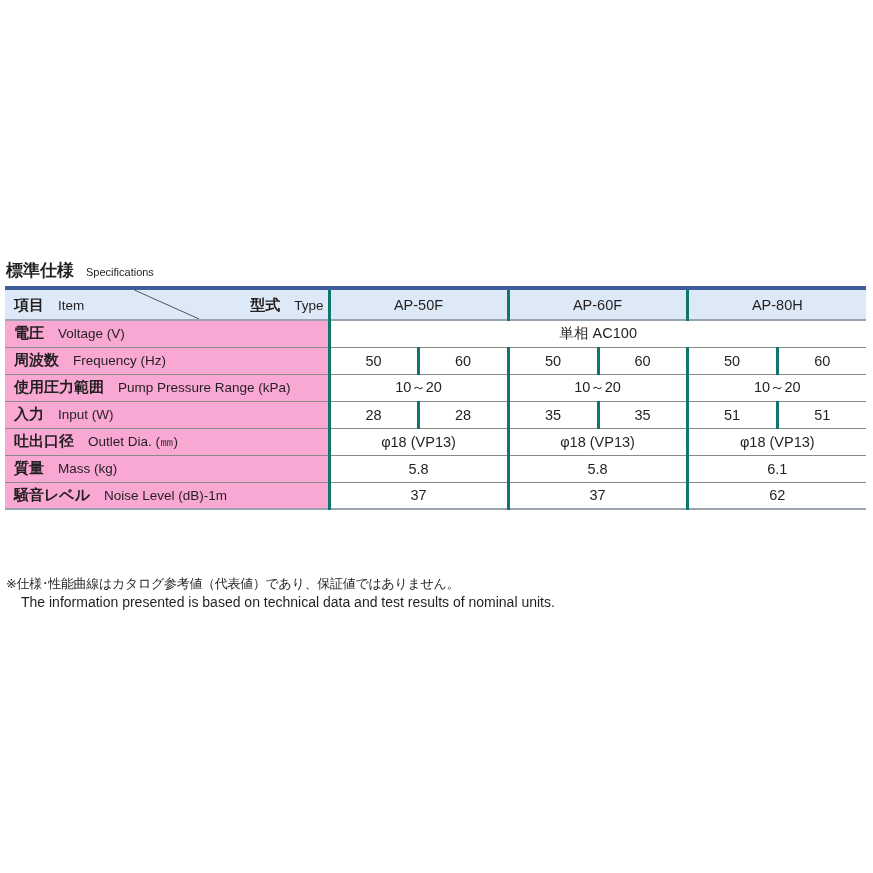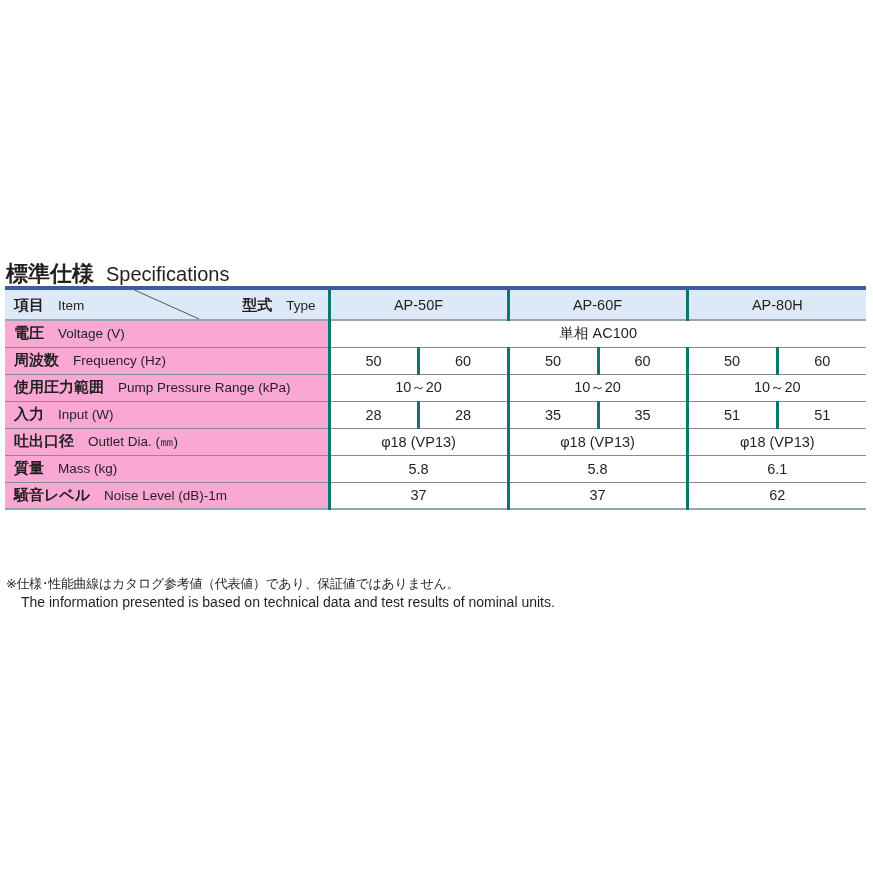--- a/index.html
+++ b/index.html
@@ -18,25 +18,25 @@
     .spec-title {
       position: absolute;
       left: 6px;
       top: 259px;
       font-size: 17px;
       white-space: nowrap;
     }
     .spec-title .jp {
       font-family: "DejaVu Sans", sans-serif;
       font-weight: bold;
-      font-size: 22px;
+      font-size: 17px;
       margin-right: 12px;
     }
     .spec-title .en {
-      font-size: 20px;
+      font-size: 11px;
     }
     table.spec {
       position: absolute;
       left: 5px;
       top: 286px;
       width: 861px;
       border-collapse: collapse;
       table-layout: fixed;
       border-top: 4px solid #3d5d9b;
     }
@@ -89,21 +89,21 @@
       height: 100%;
       pointer-events: none;
     }
     .header-label .item {
       position: absolute;
       left: 9px;
       top: 6px;
     }
     .header-label .type {
       position: absolute;
-      right: 12px;
+      right: 4px;
       top: 6px;
       margin-left: 7px;
     }
     .header-label .jp {
       font-family: "DejaVu Sans", sans-serif;
       font-weight: bold;
       font-size: 15px;
       margin-right: 14px;
     }
     .header-label .en {

